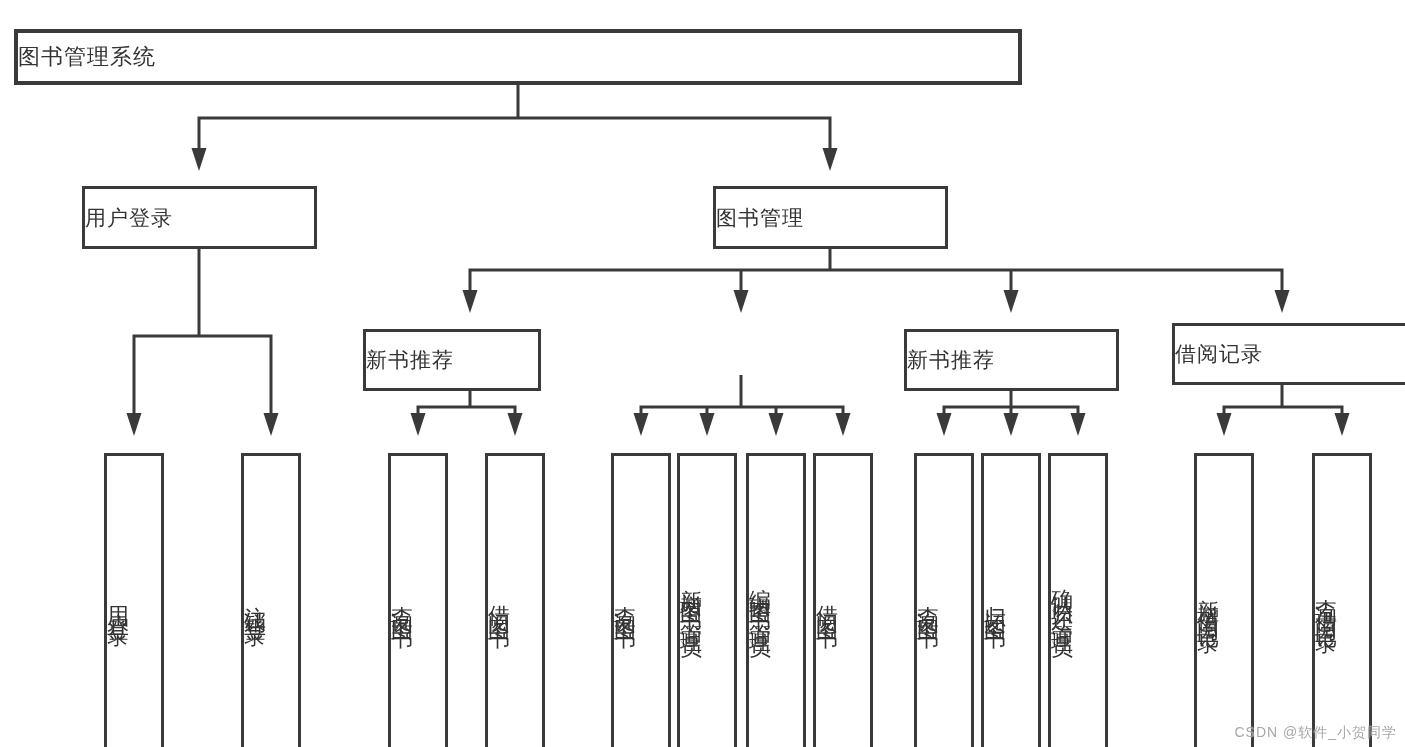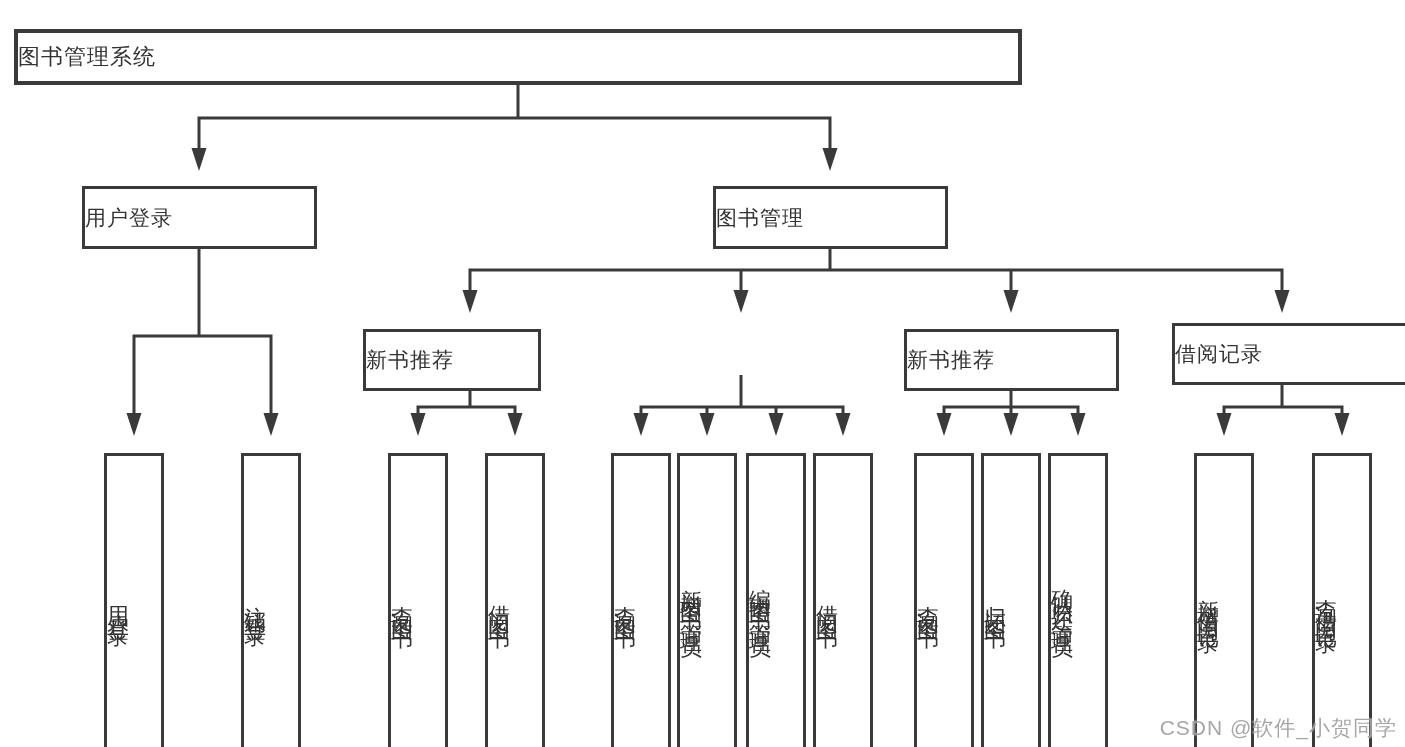--- a/index.html
+++ b/index.html
@@ -51,21 +51,21 @@
     writing-mode: vertical-rl;
     text-orientation: mixed;
     letter-spacing: 7px;
     font-size: 22px;
     line-height: 1;
   }
   .watermark {
     position: absolute;
     right: 8px;
     bottom: 5px;
-    font-size: 21px;
+    font-size: 14px;
     color: rgba(150, 150, 150, 0.85);
     text-shadow: 0 0 2px rgba(255, 255, 255, 0.9);
     letter-spacing: 1px;
     z-index: 3;
     white-space: nowrap;
     text-align: right;
   }
 </style>
 </head>
 <body>

